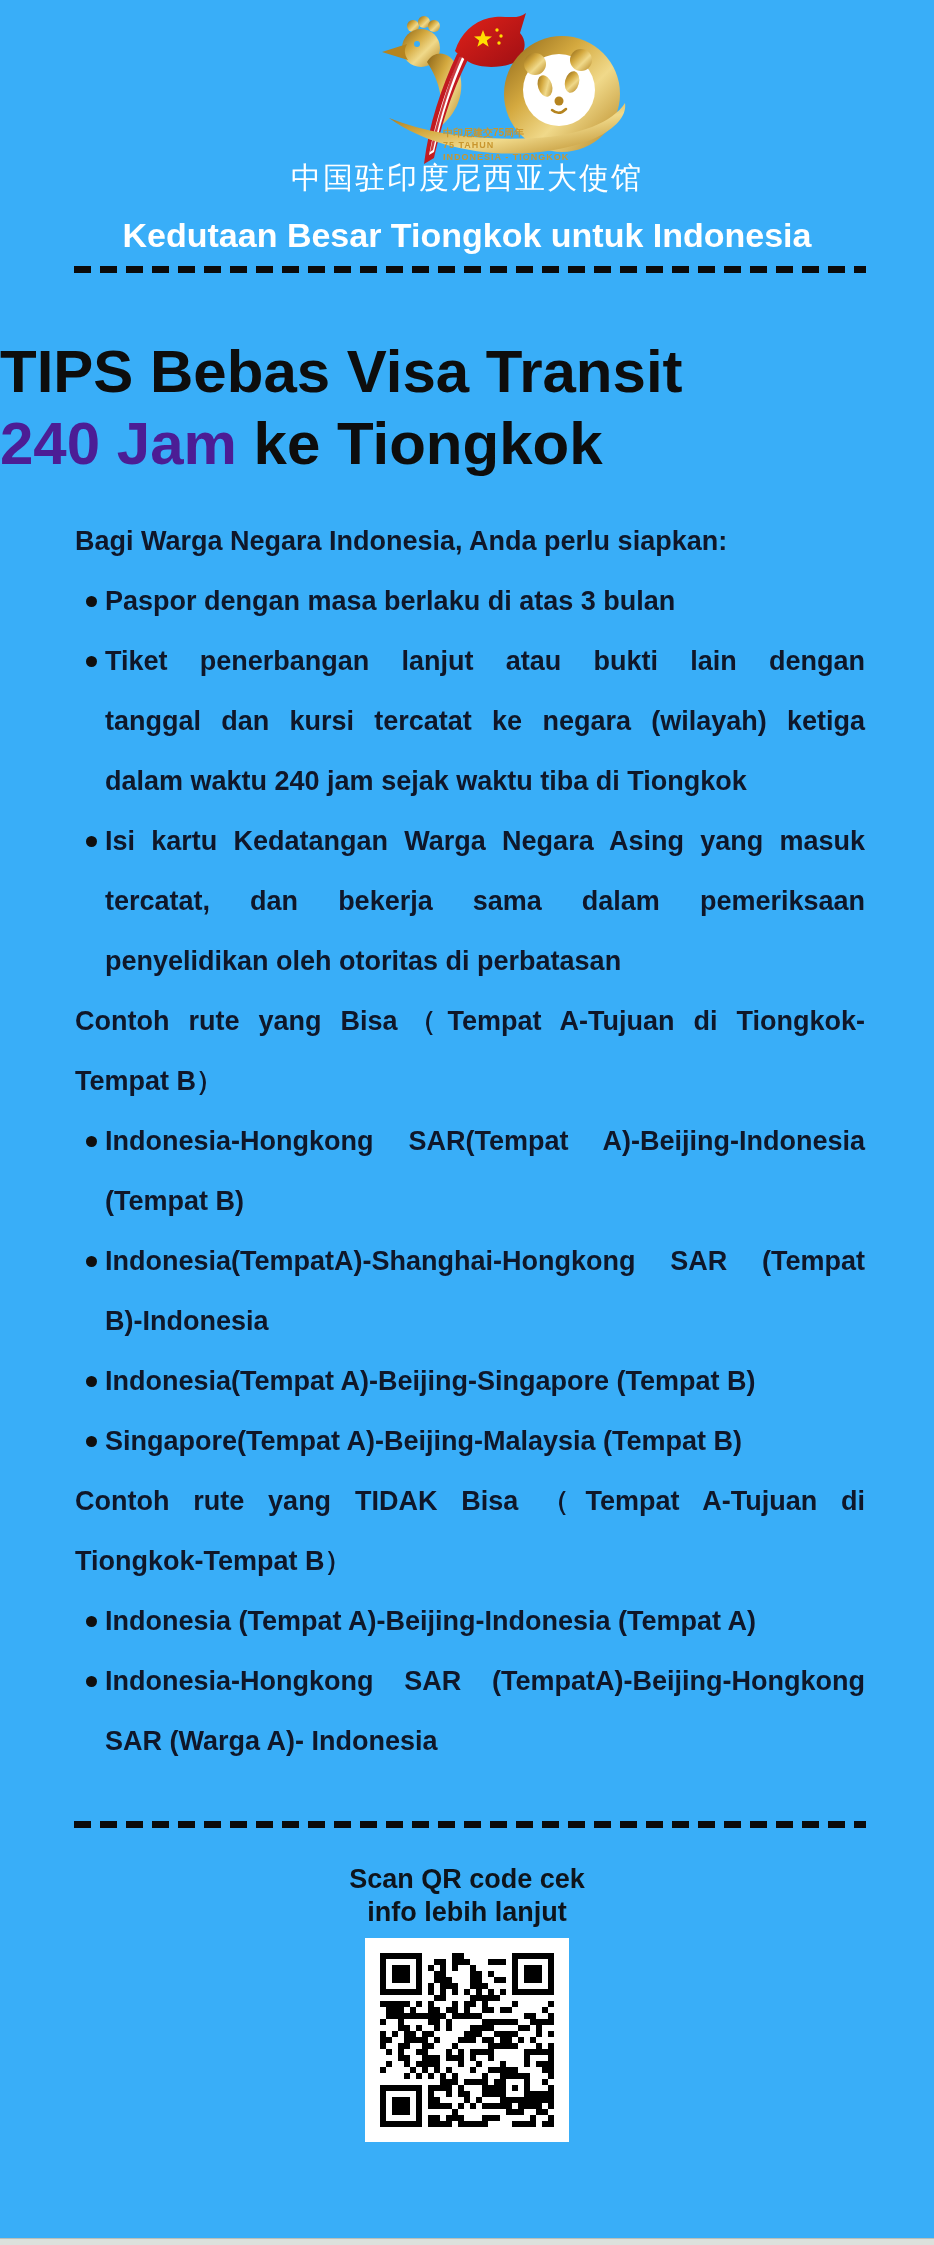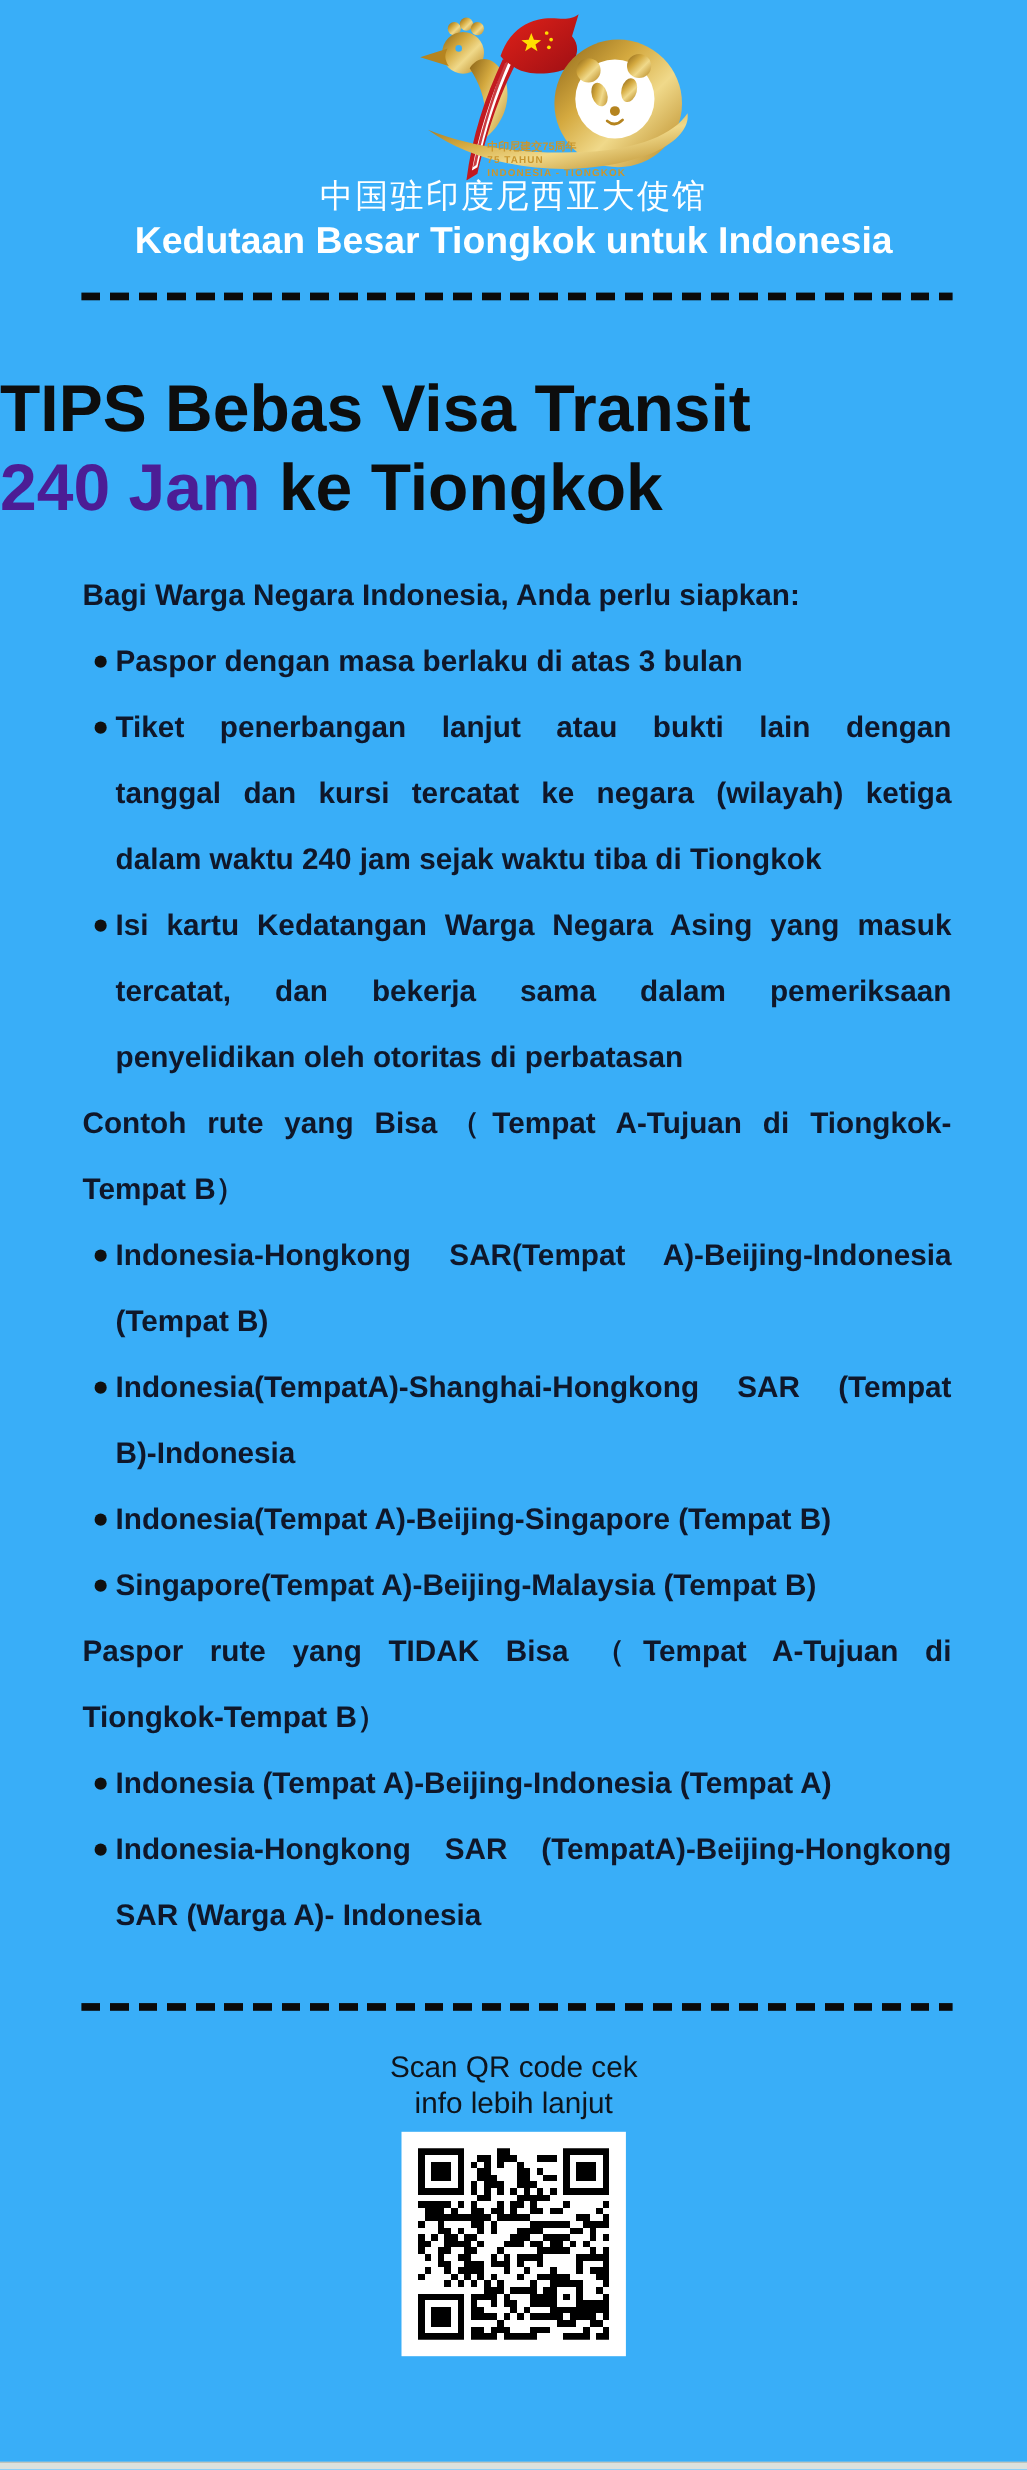--- a/index.html
+++ b/index.html
@@ -10,21 +10,21 @@
     color:#101010;
   }
   
   .logo { position:absolute; top:6px; left:377px; width:260px; height:158px; }
   .embassy-zh {
     position:absolute; top:158px; left:0; width:100%;
     text-align:center; font-size:30px; font-weight:normal; color:#ffffff;
     letter-spacing:2px;
   }
   .embassy-id {
-    position:absolute; top:200px; left:0; width:100%;
+    position:absolute; top:216px; left:0; width:100%;
     text-align:center; font-size:34px; font-weight:bold; color:#ffffff;
   }
   .divider {
     position:absolute; left:74px; width:792px; height:7px;
     background:repeating-linear-gradient(90deg,#0b0b0b 0 17px,transparent 17px 26px);
   }
   .divider-top { top:266px; }
   .divider-bottom { top:1821px; }
   
   .headline {
@@ -43,21 +43,21 @@
   .sec.bullet .lines { padding-left:30px;font-weight:bold; }
   .dot {
     position:absolute; left:11px; top:25px; width:11px; height:11px;
     border-radius:50%; background:#101010;
   }
   .ln { white-space:pre-wrap; }
   .ln.just { text-align:justify; text-align-last:justify; }
   
   .footer-caption {
     position:absolute; top:1863px; left:0; width:100%;
-    text-align:center; font-size:27px; font-weight:normal; line-height:33px;
+    text-align:center; font-size:27px; font-weight:bold; line-height:33px;
     color:#0e141c;
   }
   .qr-box {
     position:absolute; top:1938px; left:365px; width:174px; height:174px;
     background:#ffffff; padding:15px;
   }
   .bottom-strip {
     position:absolute; bottom:0; left:0; width:100%; height:6px;
     background:#dce1dc; border-top:1px solid #b9c0ba;
   }
@@ -192,21 +192,21 @@
         </div>
       </div>
       <div class="sec bullet">
         <span class="dot"></span>
         <div class="lines">
           <div class="ln">Singapore(Tempat A)-Beijing-Malaysia (Tempat B)</div>
         </div>
       </div>
       <div class="sec heading">
         <div class="lines">
-          <div class="ln just">Paspor rute yang TIDAK Bisa （Tempat A-Tujuan di</div>
+          <div class="ln just">Contoh rute yang TIDAK Bisa （Tempat A-Tujuan di</div>
           <div class="ln">Tiongkok-Tempat B）</div>
         </div>
       </div>
       <div class="sec bullet">
         <span class="dot"></span>
         <div class="lines">
           <div class="ln">Indonesia (Tempat A)-Beijing-Indonesia (Tempat A)</div>
         </div>
       </div>
       <div class="sec bullet">

